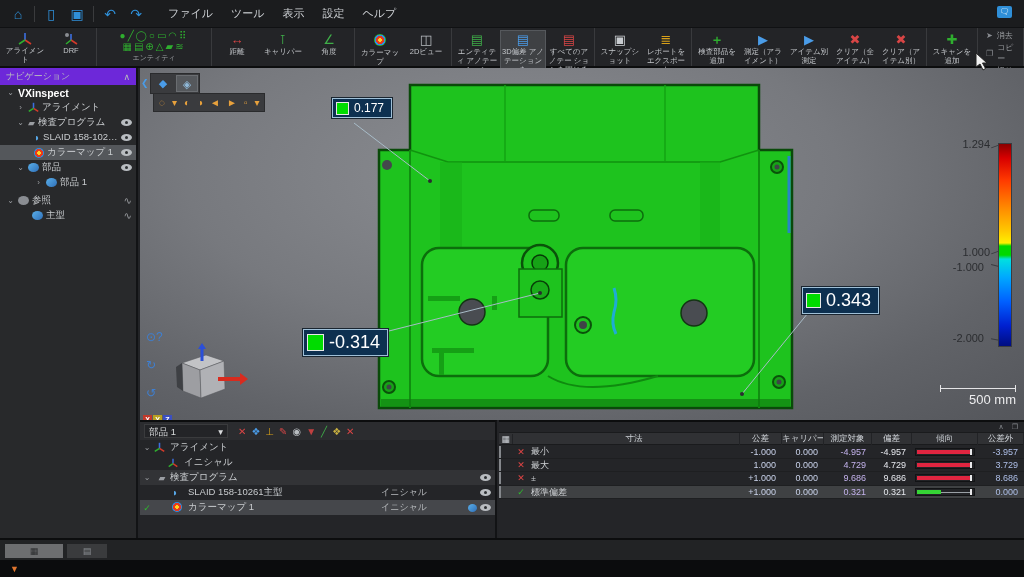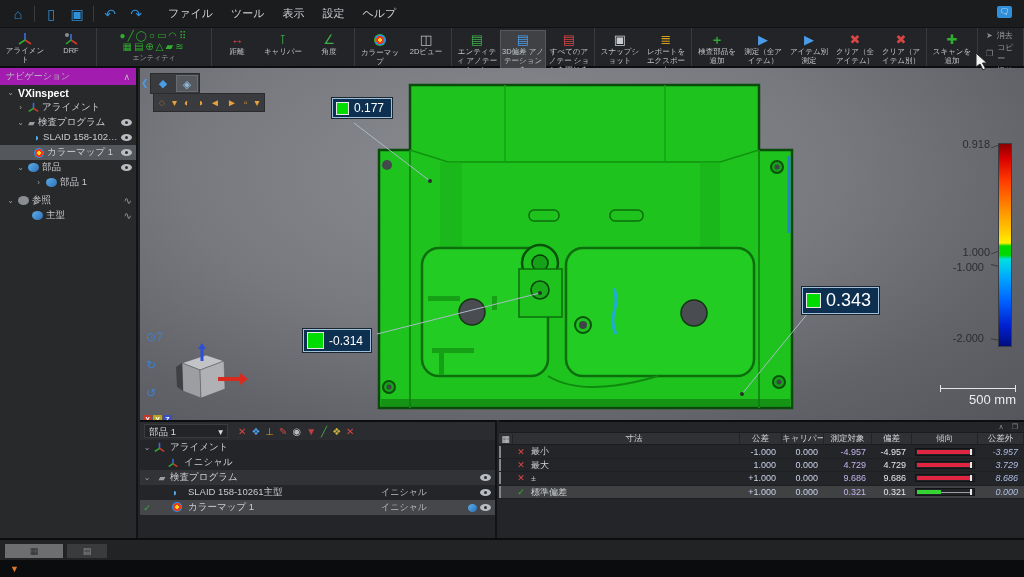--- a/index.html
+++ b/index.html
@@ -30,21 +30,21 @@
   .ent-row { color:#2fae2f; font-size:10px; line-height:11px; letter-spacing:2px; white-space:nowrap; }
   .ent-cap { font-size:7px; color:#9a9da1; margin-top:1px; }
   .mini-menu { display:flex; flex-direction:column; justify-content:center; gap:1px; padding:0 6px; }
   .mini-item { display:flex; gap:4px; align-items:center; color:#9a9da1; font-size:8px; }
   .mini-item .g { font-size:8px; color:#8a8d92; }
   .ax-svg { width:14px; height:14px; }
 
   
   .sidebar { position:absolute; left:0; top:68px; width:138px; height:352px; background:#28292b;
              border-right:2px solid #121315; }
-  .sb-head { height:17px; background:#a21caf; display:flex; justify-content:space-between; align-items:center;
+  .sb-head { height:17px; background:#6d28d9; display:flex; justify-content:space-between; align-items:center;
              padding:0 6px; color:#b8bbbe; font-size:9px; }
   .tree-row { height:15px; display:flex; align-items:center; gap:3px; color:#c8cbce; font-size:9.5px;
               padding-right:4px; white-space:nowrap; }
   .tree-row.sel { background:#54575b; }
   .tree-row .tw { width:9px; font-size:8px; color:#9a9da1; text-align:center; flex:none; }
   .tree-row .lbl { overflow:hidden; text-overflow:ellipsis; flex:1; }
   .tree-row .lbl.bold { color:#ffffff; font-weight:bold; font-size:10.5px; }
   .rightic { margin-left:auto; flex:none; }
   .eye { display:inline-block; width:11px; height:7px; background:#b9bdc1; border-radius:50%; position:relative; }
   .eye::after { content:""; position:absolute; left:50%; top:50%; width:3px; height:3px; margin:-1.5px;
@@ -123,21 +123,21 @@
   .tbl-head span { text-align:center; border-right:1px solid #222326; overflow:hidden; white-space:nowrap; }
   .trow { height:13.5px; display:grid; grid-template-columns:14px 16px 1fr 42px 42px 48px 40px 66px 46px;
           align-items:center; font-size:9px; border-bottom:1px solid #1e1f21; }
   .trow.sel { background:#3f4143; }
   .cb { width:8px; height:8px; border:1px solid #85888c; background:#2b2c2f; margin:0 auto; }
   .st { text-align:center; font-size:9px; }
   .st.bad { color:#e04545; } .st.good { color:#2eb82e; }
   .tname { color:#d0d3d6; padding-left:2px;font-family:Liberation Serif, serif; }
   .num { text-align:right; padding-right:6px; }
   .n-tol { color:#c9d2ea; } .n-nom { color:#c9d2ea; } .n-meas { color:#c3b2ec; }
-  .n-dev { color:#e6e8ee; } .n-out { color:#aebfe8;font-style:italic; }
+  .n-dev { color:#e6e8ee; } .n-out { color:#aebfe8; }
   .trend { position:relative; height:8px; margin:0 3px; background:#222326; border:1px solid #121315; }
   .trend .base { position:absolute; left:2px; right:4px; top:50%; height:1px; background:#9aa0a6; }
   .trend .fill { position:absolute; left:1px; top:1px; bottom:1px; }
   .trend::after { content:""; position:absolute; right:2px; top:0; bottom:0; width:2px; background:#e8e8ea; }
 
   
   .togglebar { position:absolute; left:0; top:538px; width:1024px; height:22px; background:#222325;
                border-top:2px solid #0c0d0e; }
   .tg-btn { position:absolute; top:4px; height:14px; text-align:center; font-size:9px; line-height:14px; color:#2c2d2f; }
   .tg-btn.b1 { left:5px; width:58px; background:#6d6e70; }
@@ -251,21 +251,21 @@
         <span class="rb-lbl">レポートをエクスポート</span>
       </div>
     </div>
     <div class="rgroup">
       <div class="rb-item">
         <span class="rb-ic" style="color:#2fae2f;font-weight:bold">＋</span>
         <span class="rb-lbl">検査部品を追加</span>
       </div>
       <div class="rb-item">
         <span class="rb-ic" style="color:#4a9ce8">▶</span>
-        <span class="rb-lbl">測定（全アイテム）</span>
+        <span class="rb-lbl">測定（アライメント）</span>
       </div>
       <div class="rb-item">
         <span class="rb-ic" style="color:#4a9ce8">▶</span>
         <span class="rb-lbl">アイテム別測定</span>
       </div>
       <div class="rb-item">
         <span class="rb-ic" style="color:#d84545">✖</span>
         <span class="rb-lbl">クリア（全アイテム）</span>
       </div>
       <div class="rb-item">
@@ -433,31 +433,31 @@
       <span class="sel-btn">◄</span>
       <span class="sel-btn">►</span>
       <span class="sel-btn">▫</span>
       <span class="sel-btn">▾</span>
     </div>
 
     <div class="annot" style="left:192px;top:30px;font-size:12px">
       <span class="sq" style="width:13px;height:13px"></span>
       <span>0.177</span>
     </div>
-    <div class="annot" style="left:163px;top:261px;font-size:12px">
+    <div class="annot" style="left:163px;top:261px;font-size:18px">
       <span class="sq" style="width:17px;height:17px"></span>
       <span>-0.314</span>
     </div>
     <div class="annot" style="left:662px;top:219px;font-size:18px">
       <span class="sq" style="width:15px;height:15px"></span>
       <span>0.343</span>
     </div>
 
     <div class="colorbar"></div>
-    <span class="cb-lbl" style="left:806px;top:70px">0.918</span>
+    <span class="cb-lbl" style="left:806px;top:70px">1.294</span>
     <span class="cb-lbl" style="left:806px;top:178px">1.000</span>
     <span class="cb-lbl" style="left:800px;top:193px">-1.000</span>
     <span class="cb-lbl" style="left:800px;top:264px">-2.000</span>
     <span class="cb-tick" style="left:851px;top:78px;transform:rotate(-20deg)"></span>
     <span class="cb-tick" style="left:851px;top:184px;transform:rotate(-20deg)"></span>
     <span class="cb-tick" style="left:851px;top:197px;transform:rotate(15deg)"></span>
     <span class="cb-tick" style="left:851px;top:271px;transform:rotate(10deg)"></span>
 
     <div class="scalebar">
       <div class="line"></div>

